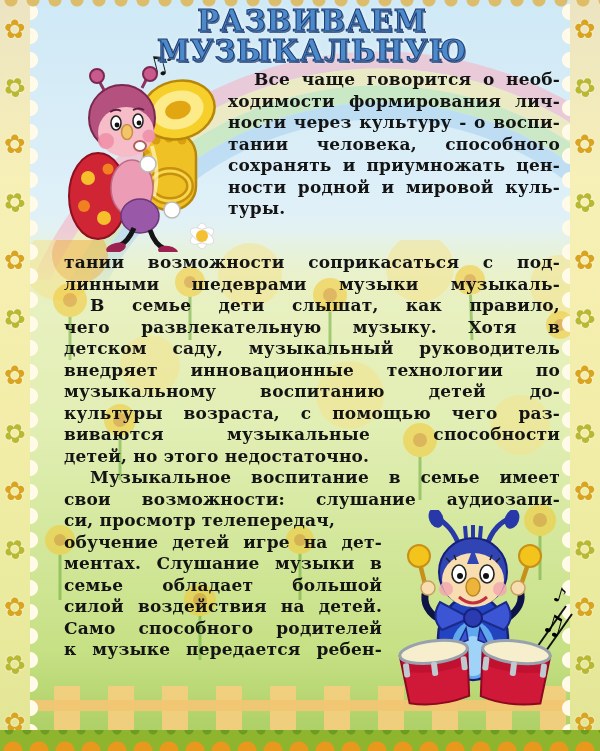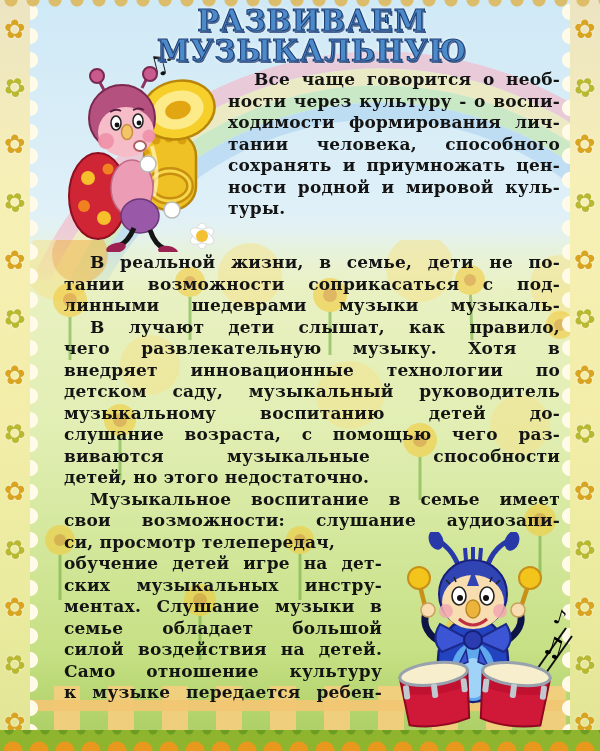--- a/index.html
+++ b/index.html
@@ -235,59 +235,57 @@
               <ellipse rx="6" ry="13" transform="rotate(0)"></ellipse>
                 <ellipse rx="6" ry="13" transform="rotate(60)"></ellipse>
               <ellipse rx="6" ry="13" transform="rotate(120)"></ellipse>
             </g>
             <circle r="6" fill="#f2c030"></circle>
           </g>
         </svg>
       </div>
       <div class="p1-text para">
         <div class="line indent">Все чаще говорится о необ-</div>
+        <div class="line">ходимости формирования лич-</div>
         <div class="line">ности через культуру - о воспи-</div>
-        <div class="line">ходимости формирования лич-</div>
         <div class="line">тании человека, способного</div>
         <div class="line">сохранять и приумножать цен-</div>
         <div class="line">ности родной и мировой куль-</div>
         <div class="line start">туры.</div>
       </div>
     </div>
 
     <div class="para">
-      <div class="line indent">В реальной жизни, в семье, дети не по-</div>
       <div class="line">тании возможности соприкасаться с под-</div>
       <div class="line">линными шедеврами музыки музыкаль-</div>
     </div>
 
     <div class="para">
-      <div class="line indent">В лучают дети слышат, как правило,</div>
+      <div class="line indent">В семье дети слышат, как правило,</div>
       <div class="line">чего развлекательную музыку. Хотя в</div>
+      <div class="line">детском саду, музыкальный руководитель</div>
       <div class="line">внедряет инновационные технологии по</div>
-      <div class="line">детском саду, музыкальный руководитель</div>
       <div class="line">музыкальному воспитанию детей до-</div>
-      <div class="line">слушание возраста, с помощью чего раз-</div>
+      <div class="line">культуры возраста, с помощью чего раз-</div>
       <div class="line">виваются музыкальные способности</div>
       <div class="line start">детей, но этого недостаточно.</div>
     </div>
 
     <div class="para">
       <div class="line indent">Музыкальное воспитание в семье имеет</div>
       <div class="line">свои возможности: слушание аудиозапи-</div>
     </div>
     <div class="row">
       <div class="p4-text para">
         <div class="line start">си, просмотр телепередач,</div>
         <div class="line">обучение детей игре на дет-</div>
-        <div class="line">ских музыкальных инстру-</div>
         <div class="line">ментах. Слушание музыки в</div>
         <div class="line">семье обладает большой</div>
         <div class="line">силой воздействия на детей.</div>
-        <div class="line">Само отношение культуру</div>
+        <div class="line">Само способного родителей</div>
         <div class="line">к музыке передается ребен-</div>
 
       </div>
       <div class="drummer-box">
         <svg width="192" height="196" viewBox="0 0 192 196">
 
           <g>
             <line x1="146" y1="150" x2="184" y2="96" stroke="#111" stroke-width="2"></line>
             <line x1="152" y1="158" x2="190" y2="104" stroke="#111" stroke-width="2"></line>
             <text x="158" y="120" font-family="DejaVu Sans" font-size="26" transform="rotate(16 158 120)">♫</text>

